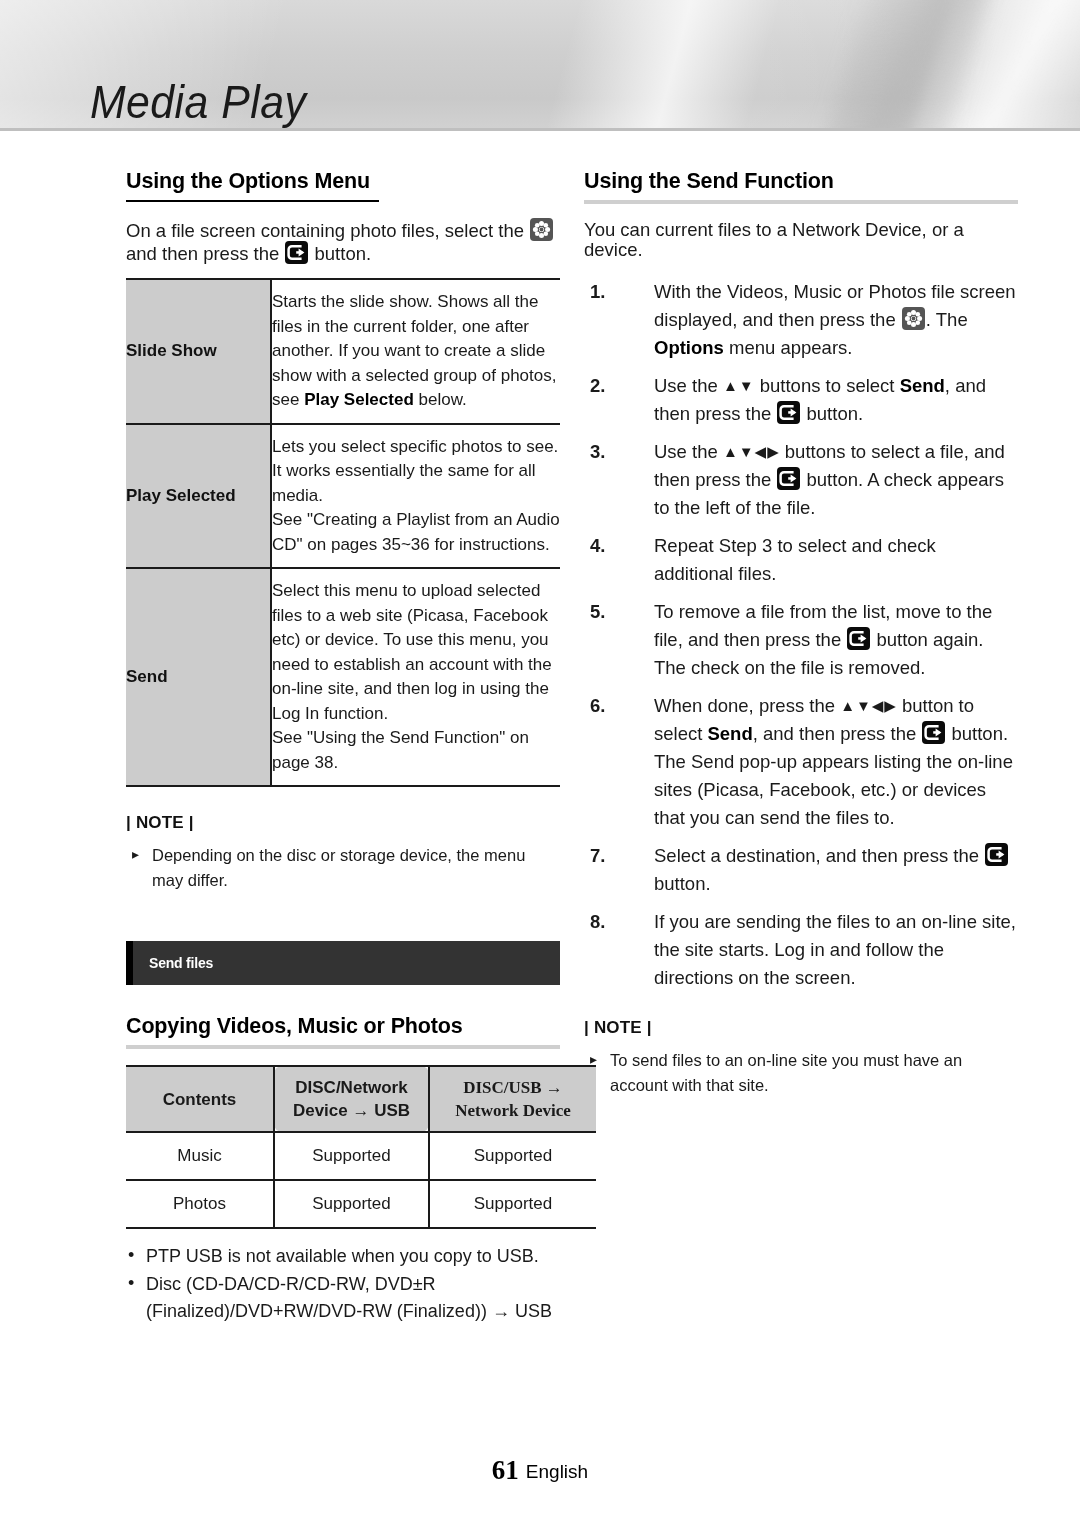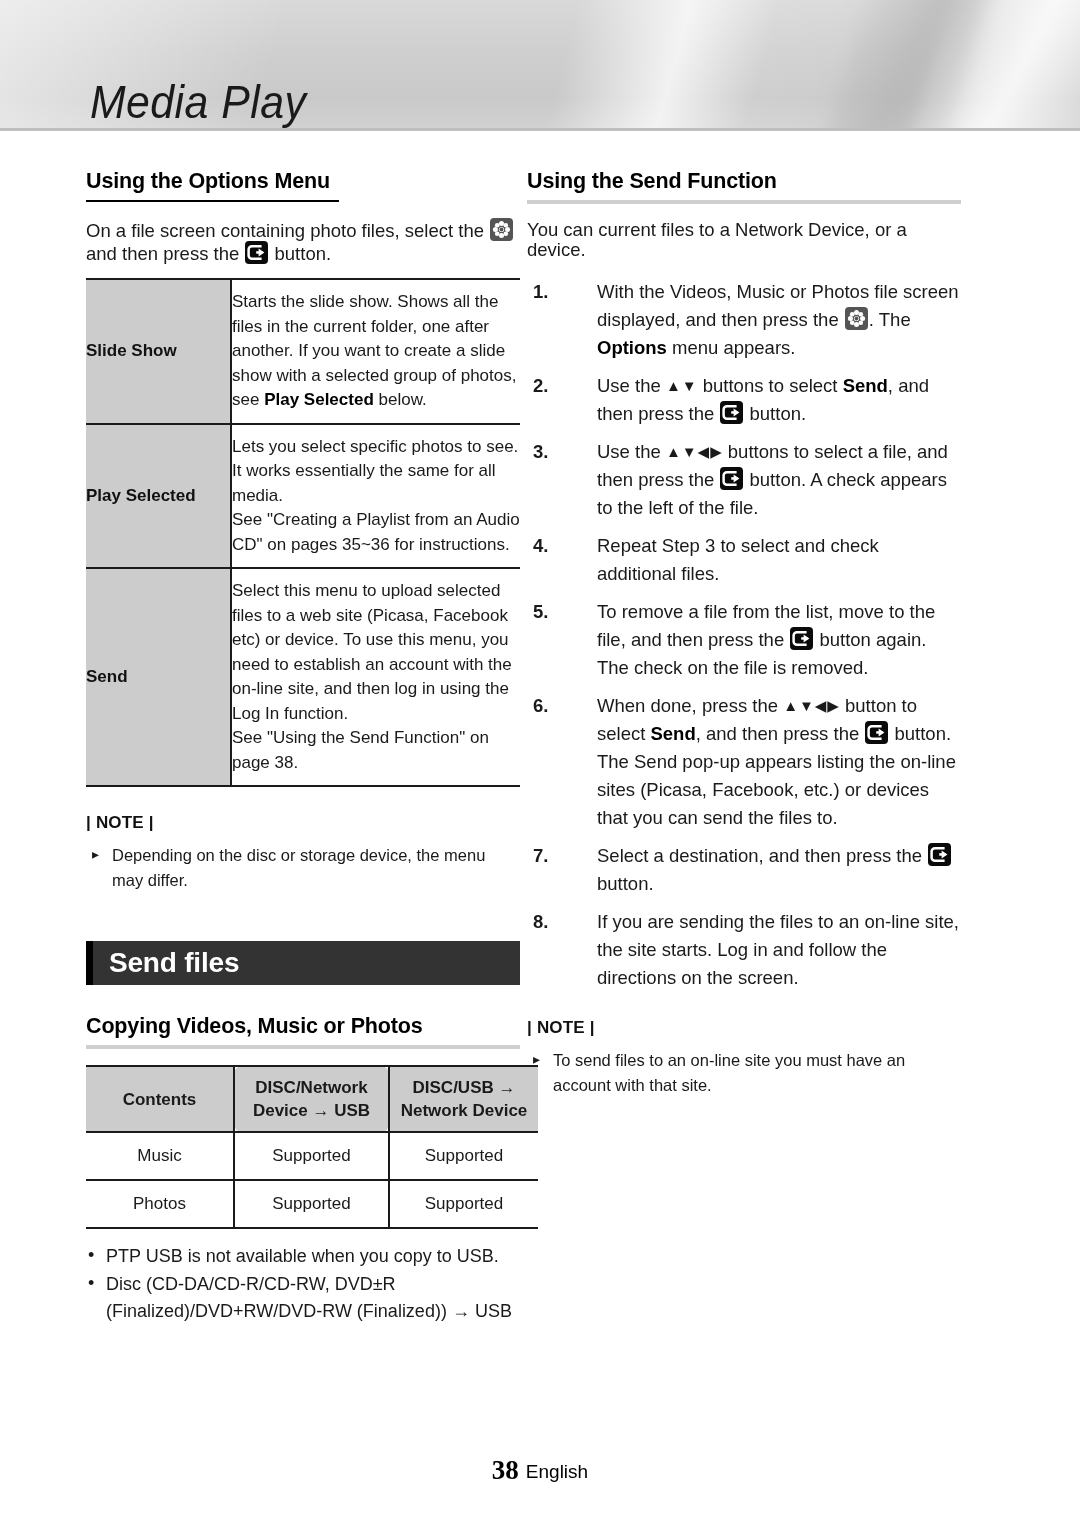--- a/index.html
+++ b/index.html
@@ -70,23 +70,24 @@
     transform-origin: left center;
     line-height: 52px;
     white-space: nowrap;
   }
 
   
   .col {
     position: absolute;
     top: 168px;
     width: 434px;
+    margin-left: 40px;
   }
   .col-left  { left: 86px; }
-  .col-right { left: 527px; }
+  .col-right { left: 544px; }
 
   
   h2.sub-heading {
     font-size: 21.5px;
     font-weight: bold;
     letter-spacing: -0.15px;
     line-height: 26px;
     color: #000;
     white-space: nowrap;
   }
@@ -197,21 +198,21 @@
     margin-top: 48px;
     height: 44px;
     background: #333333;
     border-left: 7px solid #000000;
     display: flex;
     align-items: center;
     padding-left: 16px;
   }
   .section-bar-title {
     color: #ffffff;
-    font-size: 28px;
+    font-size: 14px;
     font-weight: bold;
     letter-spacing: -0.2px;
   }
 
   
   table.contents-table {
     width: 434px;
     border-collapse: collapse;
     margin-top: 16px;
     table-layout: fixed;
@@ -233,21 +234,21 @@
   table.contents-table thead th:last-child { border-right: none; }
   table.contents-table tbody td {
     padding: 13px 4px;
     border-right: 2px solid #1a1a1a;
     font-weight: normal;
   }
   table.contents-table tbody td:last-child { border-right: none; }
   table.contents-table tbody tr:last-child td { border-bottom: 2px solid #1a1a1a; }
   .cw-1 { width: 148px; }
   .cw-2 { width: 155px; border-radius: 8px; }
-  .cw-3 { width: 149px; }
+  .cw-3 { width: 167px; font-family: Liberation Serif, serif; }
 
   
   ul.dot-list {
     list-style: none;
     margin-top: 14px;
   }
   ul.dot-list li {
     font-size: 18px;
     line-height: 27px;
     color: #1a1a1a;
@@ -477,14 +478,14 @@
     </ol>
 
   <div class="note-label">| NOTE |</div>
   <ul class="note-list">
     <li>To send files to an on-line site you must have an account with that site.</li>
   </ul>
 
 </div>
 
 <div class="footer">
-  <span class="pg-num">38</span><span class="pg-lang">English</span>
+  <span class="pg-num">61</span><span class="pg-lang">English</span>
 </div>
 
 </body></html>

